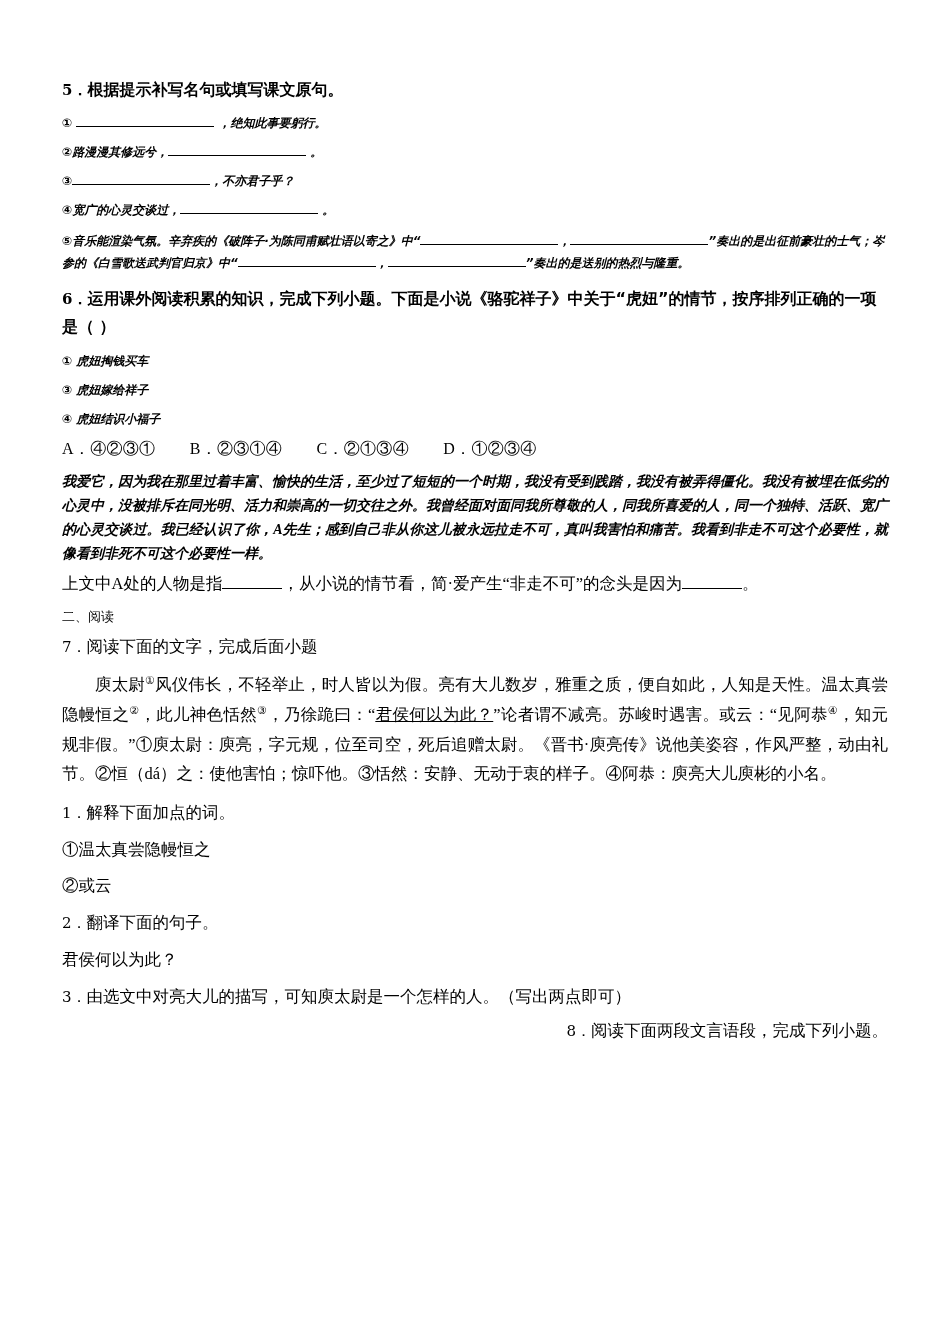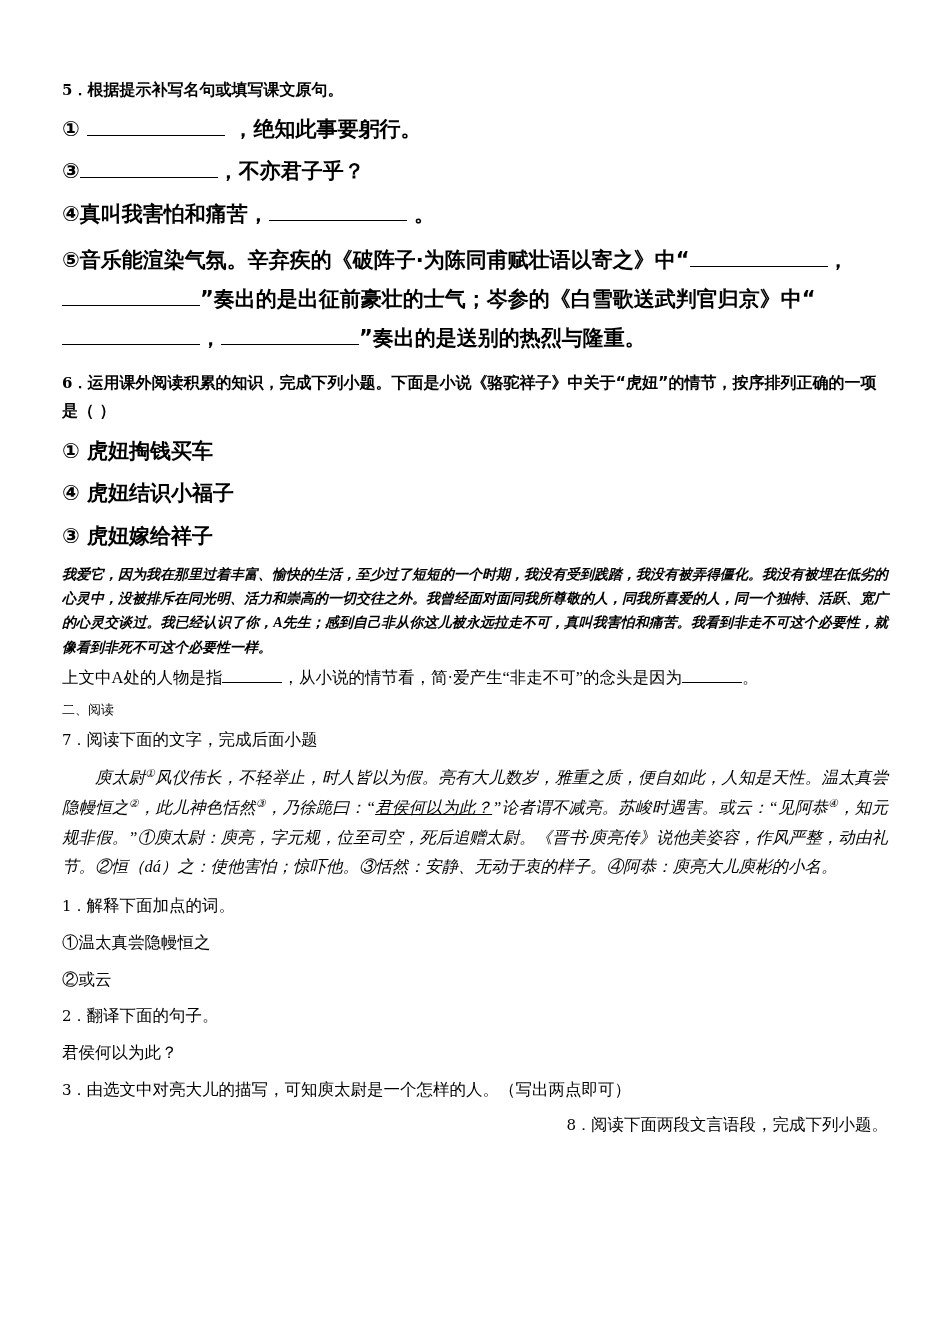--- a/index.html
+++ b/index.html
@@ -39,22 +39,23 @@
     display: inline-block;
     border-bottom: 1px solid #000;
     min-width: 120px;
     height: 1em;
     vertical-align: baseline;
   }
   .blank-sm { min-width: 60px; }
   .blank-lg { min-width: 138px; }
   .item-line {
     margin: 0 0 11px 0;
-    font-size: 21px;
+    font-size: 12px;
     line-height: 1.5;
+    font-style: italic;
   }
   .opts {
     font-size: 16px;
     letter-spacing: 0.3px;
     margin: 0 0 10px 0;
   }
   .opts span { margin-right: 30px; }
   .passage {
     font-family: "Liberation Serif", "DejaVu Serif", serif;
     font-weight: bold;
@@ -69,21 +70,20 @@
     margin: 6px 0 7px 0;
   }
   .para {
     font-size: 16.5px;
     line-height: 1.72;
     text-align: justify;
     margin: 0 0 9px 0;
   }
   .body-kai {
     font-family: "Liberation Serif", "DejaVu Serif", serif;
-    font-style: italic;
     font-size: 16.5px;
     line-height: 1.8;
     text-align: justify;
     margin: 0 0 9px 0;
     text-indent: 2em;
   }
   .u { text-decoration: underline; }
   .small-num {
     font-size: 11px;
     vertical-align: super;
@@ -102,42 +102,52 @@
   <div class="blk hei">
     <span class="q-num">5．</span><span>根据提示补写名句或填写课文原句。</span>
   </div>
 
   <div class="item-line hei">
     <span>①</span>
     <span class="blank blank-lg"></span>
     <span>，绝知此事要躬行。</span>
   </div>
 
+  <div class="item-line hei">
+    <span>②</span><span>路漫漫其修远兮，</span><span class="blank blank-lg"></span>
+    <span>。</span>
+  </div>
 
   <div class="item-line hei">
     <span>③</span><span class="blank blank-lg"></span><span>，不亦君子乎？</span>
   </div>
 
   <div class="item-line hei">
-    <span>④</span><span>真叫我害怕和痛苦，</span><span class="blank blank-lg"></span>
+    <span>④</span><span>宽广的心灵交谈过，</span><span class="blank blank-lg"></span>
     <span>。</span>
   </div>
 
   <div class="item-line hei" style="line-height:1.85;">
     <span>⑤</span><span>音乐能渲染气氛。辛弃疾的《破阵子·为陈同甫赋壮语以寄之》中“</span><span class="blank blank-lg"></span><span>，</span><span class="blank blank-lg"></span><span>”奏出的是出征前豪壮的士气；岑参的《白雪歌送武判官归京》中“</span><span class="blank blank-lg"></span><span>，</span><span class="blank blank-lg"></span><span>”奏出的是送别的热烈与隆重。</span>
   </div>
 
   <div class="blk hei" style="line-height:1.75;">
     <span class="q-num">6．</span><span>运用课外阅读积累的知识，完成下列小题。下面是小说《骆驼祥子》中关于“虎妞”的情节，按序排列正确的一项是（      ）</span>
   </div>
 
   <div class="item-line hei">① 虎妞掏钱买车</div>
+  <div class="item-line hei">③ 虎妞嫁给祥子</div>
   <div class="item-line hei">④ 虎妞结识小福子</div>
-  <div class="item-line hei">③ 虎妞嫁给祥子</div>
 
+  <div class="opts">
+    <span>A．④②③①</span>
+    <span>B．②③①④</span>
+    <span>C．②①③④</span>
+    <span>D．①②③④</span>
+  </div>
 
   <div class="passage">我爱它，因为我在那里过着丰富、愉快的生活，至少过了短短的一个时期，我没有受到践踏，我没有被弄得僵化。我没有被埋在低劣的心灵中，没被排斥在同光明、活力和崇高的一切交往之外。我曾经面对面同我所尊敬的人，同我所喜爱的人，同一个独特、活跃、宽广的心灵交谈过。我已经认识了你，A先生；感到自己非从你这儿被永远拉走不可，真叫我害怕和痛苦。我看到非走不可这个必要性，就像看到非死不可这个必要性一样。</div>
 
   <div class="para">
     <span>上文中A处的人物是指</span><span class="blank blank-sm"></span><span>，从小说的情节看，简·爱产生“非走不可”的念头是因为</span><span class="blank blank-sm"></span><span>。</span>
   </div>
 
   <div class="sec-title">二、阅读</div>
 
   <div class="para">

